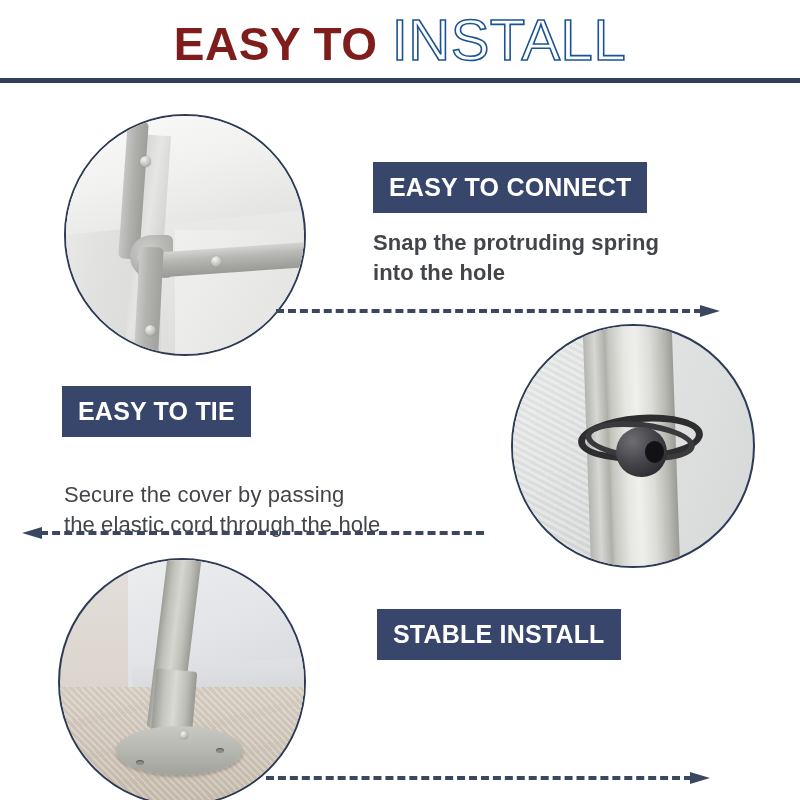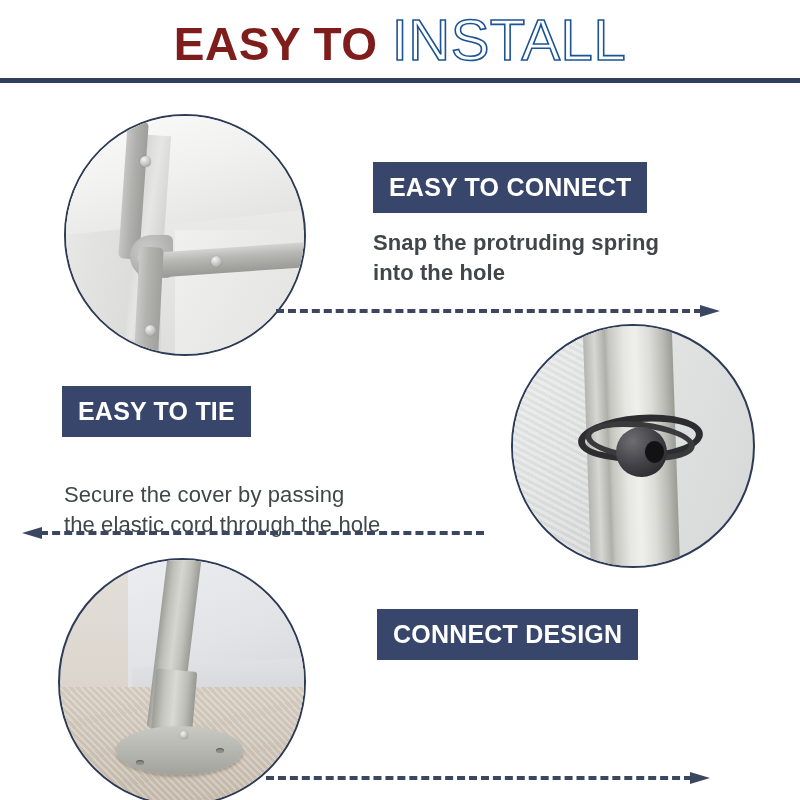--- a/index.html
+++ b/index.html
@@ -407,20 +407,20 @@
     <div class="c3-wall-low"></div>
     <div class="c3-floor"></div>
     <div class="c3-pole"></div>
     <div class="c3-sleeve"></div>
     <div class="c3-base"></div>
     <div class="base-hole" style="left:31%; top:82%;"></div>
     <div class="base-hole" style="left:64%; top:77%;"></div>
     <div class="rivet" style="left:49%; top:70%; width:8px; height:8px;"></div>
   </div>
 
-  <div class="chip" id="chip-stable">CONNECT DESIGN</div>
+  <div class="chip" id="chip-stable">STABLE INSTALL</div>
 
   <div class="arrow right" id="arrow-3">
     <div class="dash"></div>
     <div class="head"></div>
   </div>
 
 </div>
 
 </body></html>

